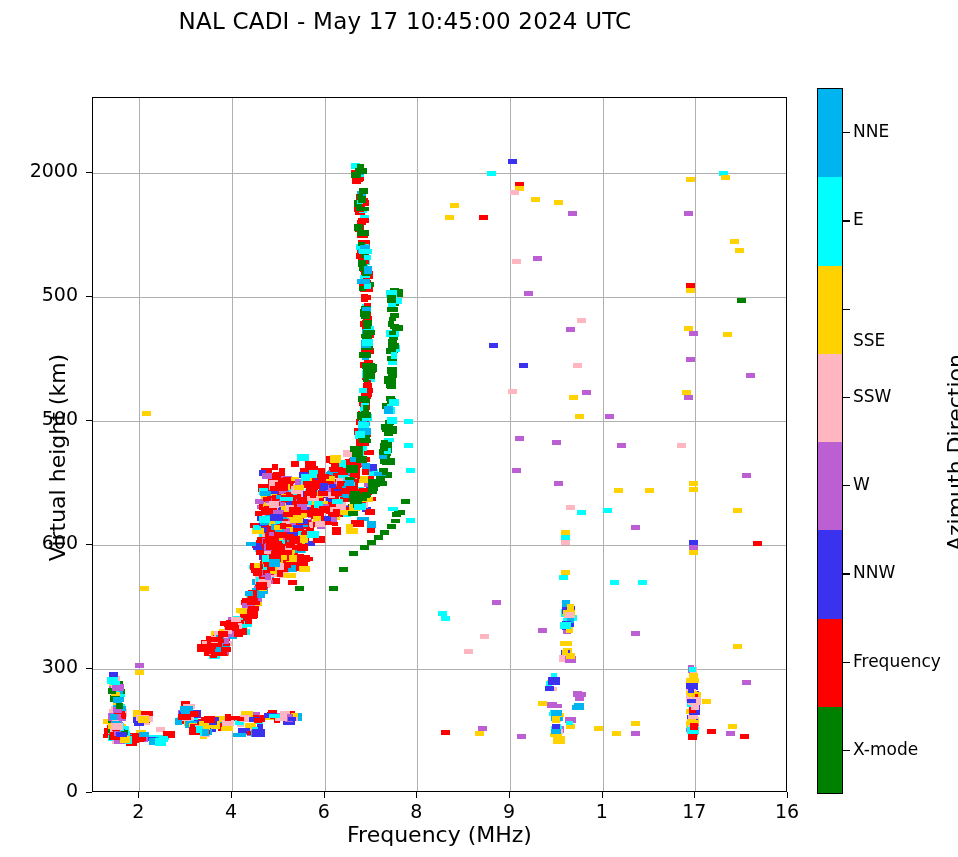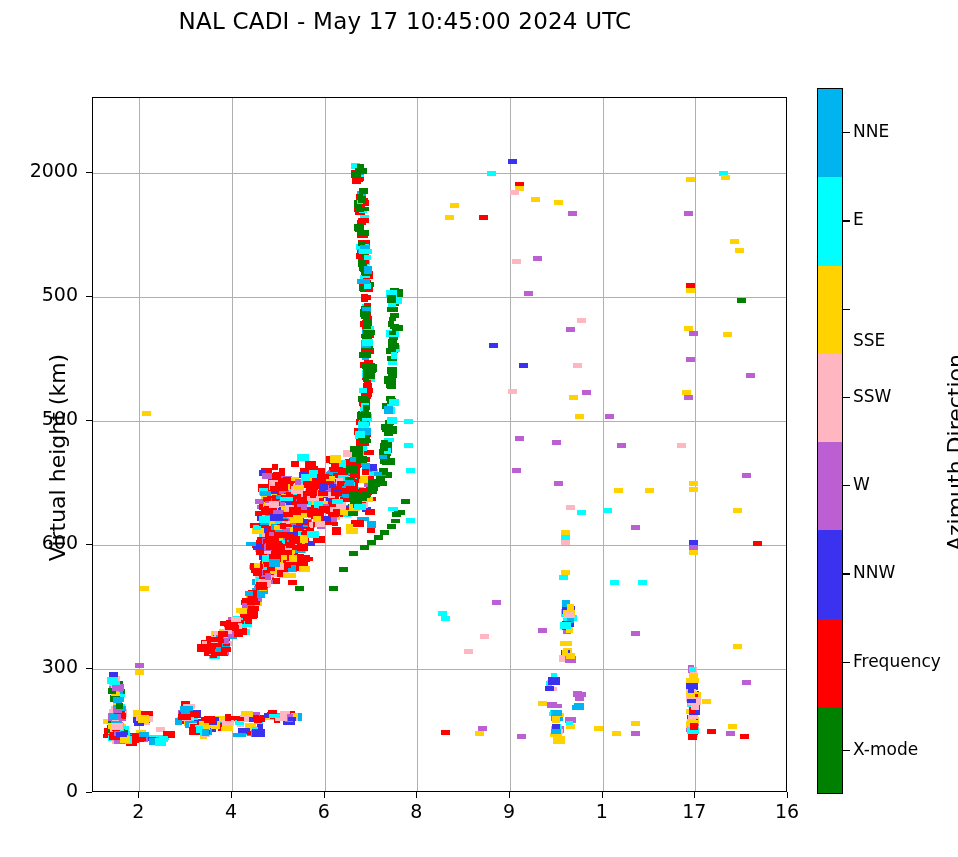--- a/index.html
+++ b/index.html
@@ -1857,20 +1857,21 @@
         <div class="mk" style="left: 594.7px; top: 616.9px; width: 10.7443px; height: 4.08934px; background: rgb(255, 182, 193);"></div>
         <div class="mk" style="left: 595.4px; top: 590.4px; width: 6.00502px; height: 4.57932px; background: rgb(58, 50, 238);"></div>
         <div class="mk" style="left: 598px; top: 606.3px; width: 7.56265px; height: 6.06687px; background: rgb(255, 182, 193);"></div>
         <div class="mk" style="left: 594.4px; top: 600.6px; width: 8.59282px; height: 4.74157px; background: rgb(58, 50, 238);"></div>
       </div>
   </div>
 
   <div id="xaxis"></div>
   <div id="yaxis"></div>
 
+  <div id="xaxis-title">Frequency (MHz)</div>
   <div id="yaxis-title">Virtual height (km)</div>
 
   <div id="cbar">
       <div class="cseg" style="top: 0px; height: 88.85px; background: rgb(0, 180, 239);"></div>
       <div class="cseg" style="top: 88.25px; height: 88.85px; background: rgb(0, 255, 255);"></div>
       <div class="cseg" style="top: 176.5px; height: 88.85px; background: rgb(255, 210, 0);"></div>
       <div class="cseg" style="top: 264.75px; height: 88.85px; background: rgb(255, 182, 193);"></div>
       <div class="cseg" style="top: 353px; height: 88.85px; background: rgb(188, 95, 211);"></div>
       <div class="cseg" style="top: 441.25px; height: 88.85px; background: rgb(58, 50, 238);"></div>
       <div class="cseg" style="top: 529.5px; height: 88.85px; background: rgb(255, 0, 0);"></div>

